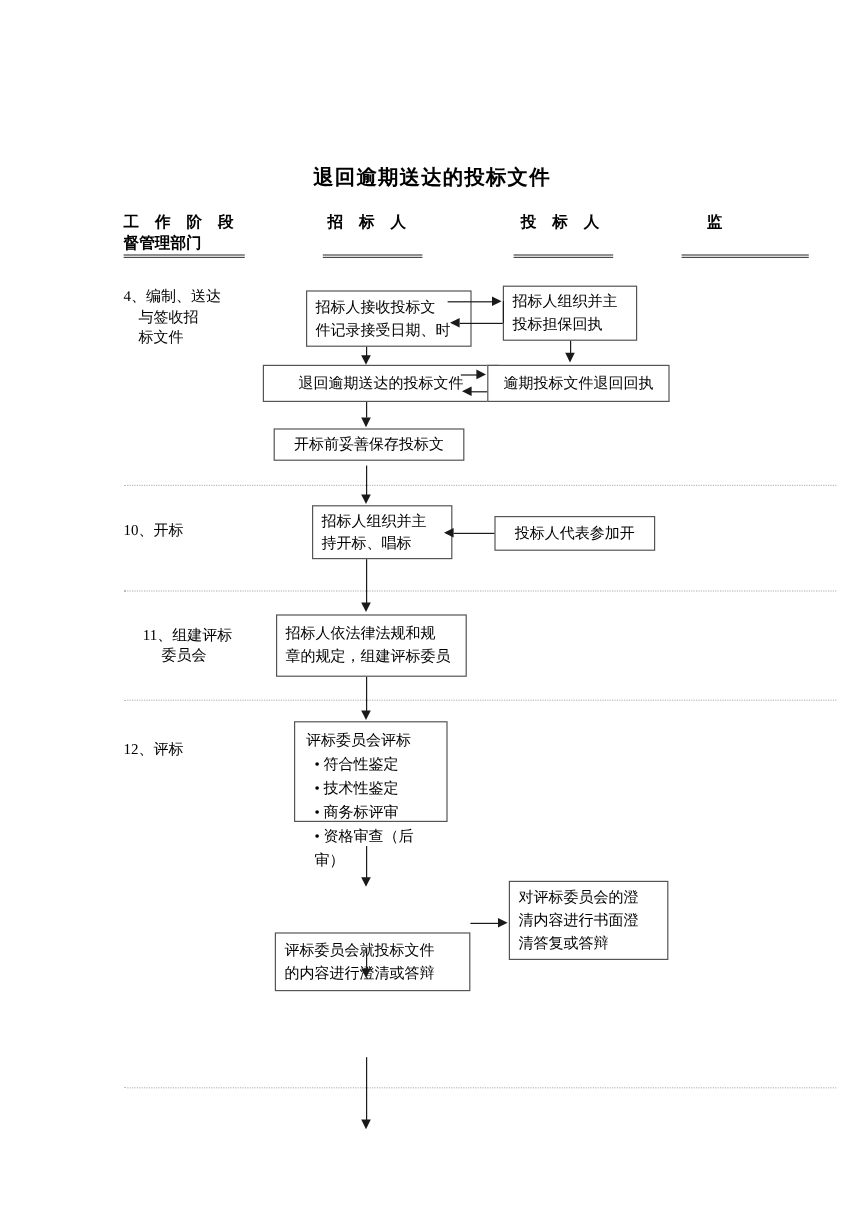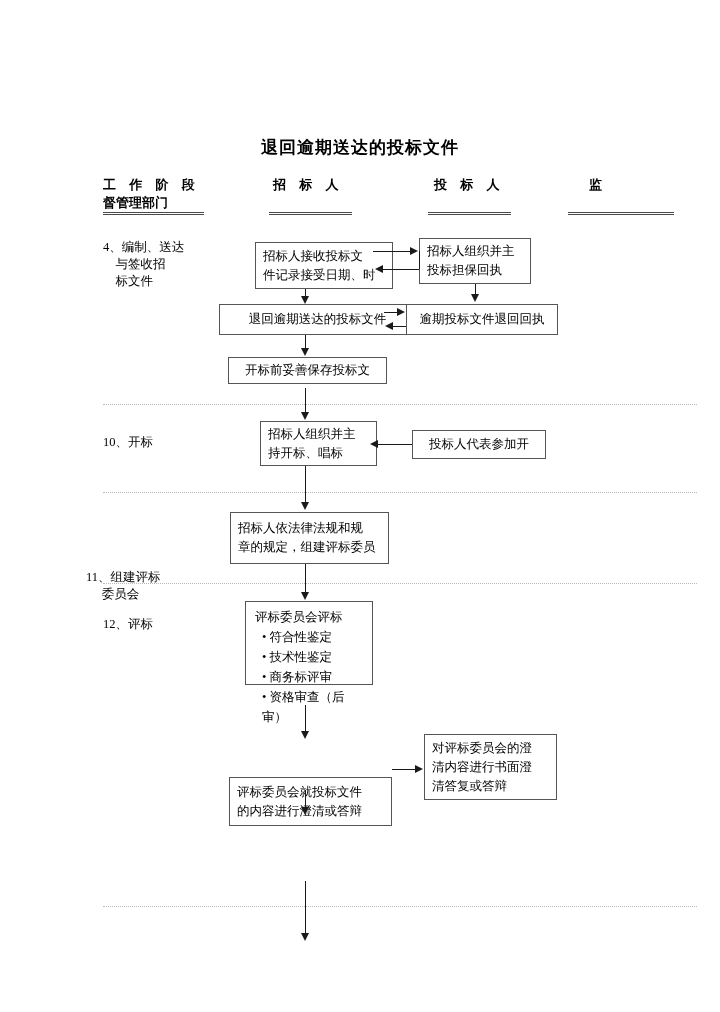--- a/index.html
+++ b/index.html
@@ -126,21 +126,21 @@
   <div class="col-head" style="left:434px; top:176px;">投  标  人</div>
   <div class="dbl-rule" style="left:428px; top:212px; width:83px;"></div>
 
   <div class="col-head" style="left:589px; top:176px;">监</div>
   <div class="dbl-rule" style="left:568px; top:212px; width:106px;"></div>
 
   <div class="stage-label" style="left:103px; top:239px;">4、编制、送达
     与签收招
     标文件</div>
   <div class="stage-label" style="left:103px; top:434px;">10、开标</div>
-  <div class="stage-label" style="left:86px; top:521px;margin-top:48px;">11、组建评标
+  <div class="stage-label" style="left:119px; top:521px;">11、组建评标
      委员会</div>
   <div class="stage-label" style="left:103px; top:616px;">12、评标</div>
 
   <div class="sep" style="top:404px;"></div>
   <div class="sep" style="top:492px;"></div>
   <div class="sep" style="top:583px;"></div>
   <div class="sep" style="top:906px;"></div>
 
   <div class="box" style="left:255px; top:242px; width:138px; height:47px;">招标人接收投标文
 件记录接受日期、时</div>

